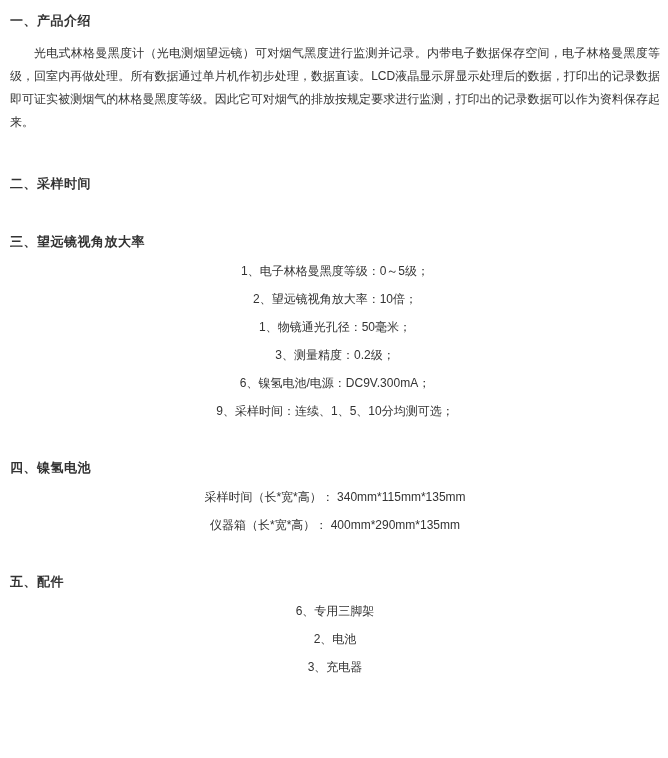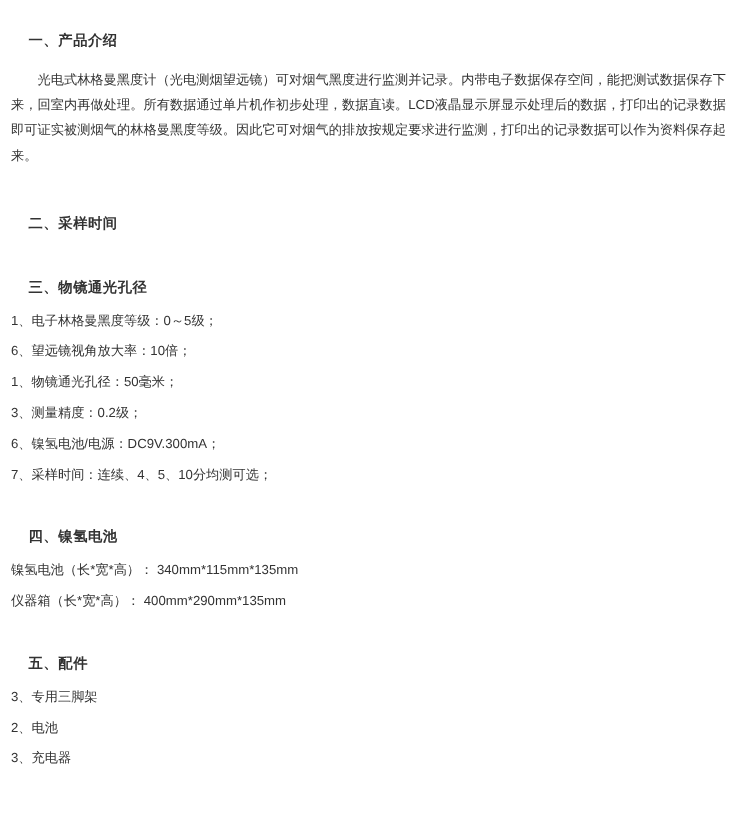--- a/index.html
+++ b/index.html
@@ -19,70 +19,71 @@
     box-sizing: border-box;
     width: 668px;
   }
   .section + .section {
     margin-top: 42px;
   }
   .section-heading {
     font-size: 13px;
     font-weight: bold;
     line-height: 16px;
-    margin: 16px;
+    margin: 0;
     color: #333333;
     letter-spacing: 0.5px;
   }
   .para {
     font-size: 12px;
     line-height: 23px;
     text-indent: 2em;
     margin: 13px 0 0 0;
     text-align: justify;
     color: #333333;
   }
   .item {
     font-size: 12px;
     line-height: 13px;
     margin: 15px 0 0 0;
     color: #333333;
+    text-align: center;
   }
 </style>
 </head>
 <body>
 
 <div class="doc">
 
   <div class="section">
     <h2 class="section-heading">一、产品介绍</h2>
-    <p class="para">光电式林格曼黑度计（光电测烟望远镜）可对烟气黑度进行监测并记录。内带电子数据保存空间，能把测试数据保存下来，回室内再做处理。所有数据通过单片机作初步处理，数据直读。LCD液晶显示屏显示处理后的数据，打印出的记录数据即可证实被测烟气的林格曼黑度等级。因此它可对烟气的排放按规定要求进行监测，打印出的记录数据可以作为资料保存起来。</p>
+    <p class="para">光电式林格曼黑度计（光电测烟望远镜）可对烟气黑度进行监测并记录。内带电子数据保存空间，电子林格曼黑度等级，回室内再做处理。所有数据通过单片机作初步处理，数据直读。LCD液晶显示屏显示处理后的数据，打印出的记录数据即可证实被测烟气的林格曼黑度等级。因此它可对烟气的排放按规定要求进行监测，打印出的记录数据可以作为资料保存起来。</p>
   </div>
 
   <div class="section">
     <h2 class="section-heading">二、采样时间</h2>
   </div>
 
   <div class="section">
-    <h2 class="section-heading">三、物镜通光孔径</h2>
+    <h2 class="section-heading">三、望远镜视角放大率</h2>
     <p class="item">1、电子林格曼黑度等级：0～5级；</p>
-    <p class="item">6、望远镜视角放大率：10倍；</p>
+    <p class="item">2、望远镜视角放大率：10倍；</p>
     <p class="item">1、物镜通光孔径：50毫米；</p>
     <p class="item">3、测量精度：0.2级；</p>
     <p class="item">6、镍氢电池/电源：DC9V.300mA；</p>
-    <p class="item">7、采样时间：连续、4、5、10分均测可选；</p>
+    <p class="item">9、采样时间：连续、1、5、10分均测可选；</p>
   </div>
 
   <div class="section">
     <h2 class="section-heading">四、镍氢电池</h2>
-    <p class="item">镍氢电池（长*宽*高）： 340mm*115mm*135mm</p>
+    <p class="item">采样时间（长*宽*高）： 340mm*115mm*135mm</p>
     <p class="item">仪器箱（长*宽*高）： 400mm*290mm*135mm</p>
   </div>
 
   <div class="section">
     <h2 class="section-heading">五、配件</h2>
-    <p class="item">3、专用三脚架</p>
+    <p class="item">6、专用三脚架</p>
     <p class="item">2、电池</p>
     <p class="item">3、充电器</p>
 
   </div>
 
 </div>
 
 </body></html>

